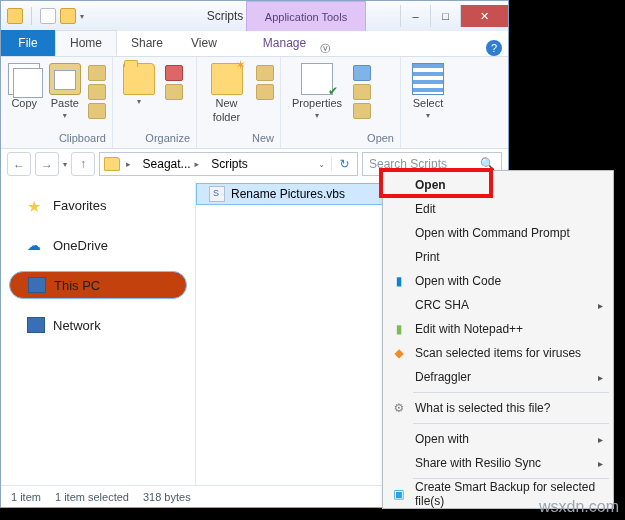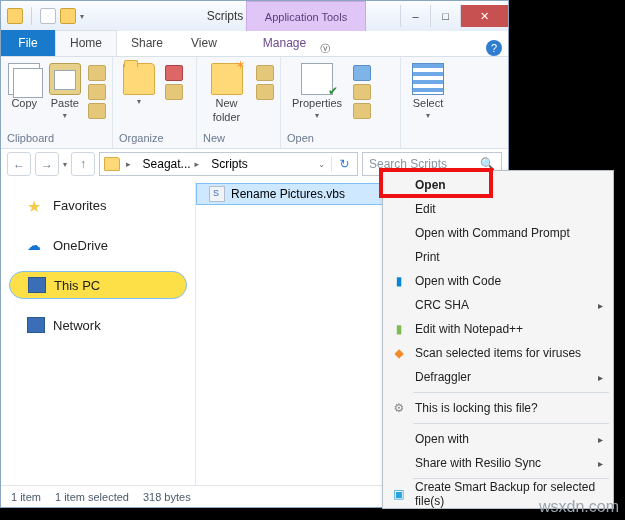--- a/index.html
+++ b/index.html
@@ -20,21 +20,21 @@
   .filetab { height: 26px; width: 54px; background: #1979ca; color: #fff; display: flex; align-items: center; justify-content: center; }
   .tab { height: 26px; padding: 0 14px; display: flex; align-items: center; color: #444; }
   .tab.active { border: 1px solid #d8e0ea; border-bottom: 1px solid #f6f8fb; background: #f6f8fb; }
   .tab.ctx { color: #6a4a8f; }
   .tabsrow .help { margin-left: auto; margin-right: 6px; width: 16px; height: 16px; border-radius: 50%; background: #2f7dd1; color: #fff; font-size: 11px; display: flex; align-items: center; justify-content: center; }
   .tabsrow .chev { margin-right: 8px; color: #555; font-size: 10px; }
   
   .ribbon { height: 92px; background: #f6f8fb; border-bottom: 1px solid #d8e0ea; display: flex; }
   .group { border-right: 1px solid #e1e7f0; padding: 4px 6px 2px; display: flex; flex-direction: column; }
   .group-body { flex: 1; display: flex; align-items: flex-start; gap: 6px; }
-  .group-label { font-size: 11px; color: #6a7a90; text-align: left; height: 14px; }
+  .group-label { font-size: 11px; color: #6a7a90; text-align: right; height: 14px; }
   .bigbtn { display: flex; flex-direction: column; align-items: center; width: 48px; font-size: 11px; color: #444; padding-top: 2px; gap: 2px; }
   .bigbtn .ic { width: 32px; height: 32px; }
   .drop { font-size: 8px; color: #666; }
   .stack { display: flex; flex-direction: column; gap: 3px; padding-top: 4px; }
   .stack .mini { width: 18px; height: 16px; background: #e5c77a; border: 1px solid #c4a95e; border-radius: 2px; }
   
   .ic-copy { background: #fff; border: 1px solid #9aa7b5; position: relative; }
   .ic-copy::after { content: ""; position: absolute; inset: 4px -4px -4px 4px; background: #fff; border: 1px solid #9aa7b5; }
   .ic-paste { background: #e7d18a; border: 1px solid #b99e4d; border-radius: 3px; position: relative; }
   .ic-paste::after { content: ""; position: absolute; inset: 6px 4px 4px; background: #fff; border: 1px solid #9aa7b5; }
@@ -51,21 +51,21 @@
   .addrbar { flex: 1; height: 24px; border: 1px solid #bfc8d4; display: flex; align-items: center; font-size: 12px; background: #fff; }
   .addrbar .seg { padding: 0 6px; display: flex; align-items: center; gap: 4px; height: 100%; }
   .addrbar .seg .ch { font-size: 9px; color: #666; }
   .addrbar .folder-ic { width: 16px; height: 14px; background: #ffd978; border: 1px solid #d6ad3e; border-radius: 1px 3px 1px 1px; margin-left: 4px; }
   .refresh { width: 26px; text-align: center; color: #2f7dd1; border-left: 1px solid #e0e5ec; }
   .searchbox { width: 140px; height: 24px; border: 1px solid #bfc8d4; display: flex; align-items: center; font-size: 12px; color: #8a95a3; padding: 0 6px; background: #fff; justify-content: space-between; }
   
   .body { position: absolute; top: 180px; bottom: 22px; left: 0; right: 0; display: flex; }
   .nav { width: 195px; border-right: 1px solid #e5e9ef; padding: 10px 8px; font-size: 13px; color: #222; }
   .navitem { display: flex; align-items: center; gap: 8px; height: 28px; padding-left: 18px; margin-bottom: 12px; }
-  .navitem.sel { background: #fde047; border: 1px solid #7ec0f7; border-radius: 14px; text-align: center; }
+  .navitem.sel { background: #c2410c; border: 1px solid #7ec0f7; border-radius: 14px; text-align: center; }
   .nic { width: 18px; height: 16px; }
   .nic.star { color: #f7c948; font-size: 16px; }
   .nic.cloud { color: #1173d4; font-size: 14px; }
   .nic.pc { background: #3a6fb7; border: 1px solid #2a588f; }
   .nic.network { background: #3a6fb7; border: 1px solid #2a588f; position: relative; }
   .content { flex: 1; font-size: 12px; }
   .colhdr { height: 24px; border-bottom: 1px solid #eef1f5; display: flex; align-items: center; padding-left: 18px; color: #42505f; }
   .filerow { height: 22px; display: flex; align-items: center; padding-left: 12px; gap: 6px; background: #cde8ff; border: 1px solid #7ec0f7; margin: 2px 0; }
   .filerow .fic { width: 16px; height: 16px; background: #f0f3f8; border: 1px solid #b3bfcd; position: relative; }
   .filerow .fic::after { content: "S"; position: absolute; font-size: 9px; color: #3a6fb7; left: 3px; top: 1px; }
@@ -275,21 +275,21 @@
   <div class="mi">
       <span class="mic" style="color:#f28c28">◆</span>
       <span>Scan selected items for viruses</span>
     </div>
   <div class="mi arrow">
       <span>Defraggler</span>
     </div>
   <div class="sep"></div>
   <div class="mi">
       <span class="mic" style="color:#888">⚙</span>
-      <span>This is locking this file?</span>
+      <span>What is selected this file?</span>
     </div>
   <div class="sep"></div>
   <div class="mi arrow">
       <span>Open with</span>
     </div>
   <div class="mi arrow">
       <span>Share with Resilio Sync</span>
     </div>
   <div class="sep"></div>
   <div class="mi">

